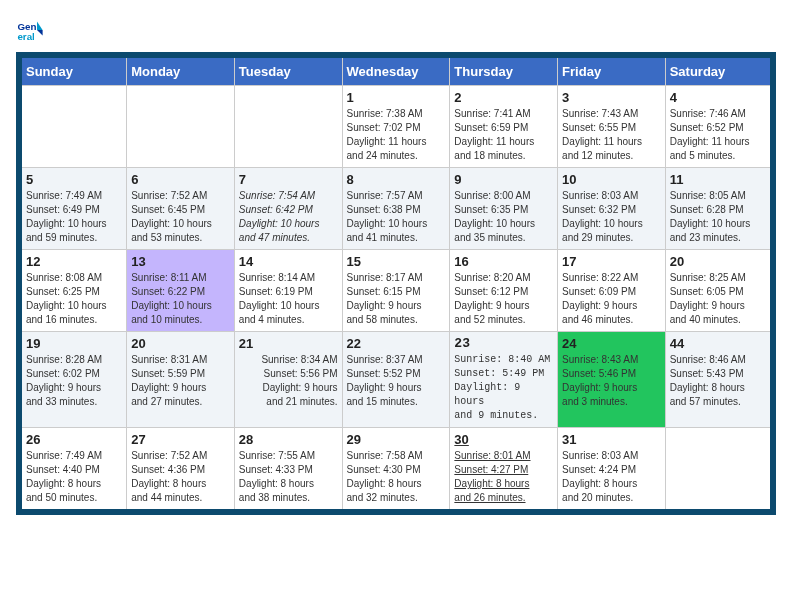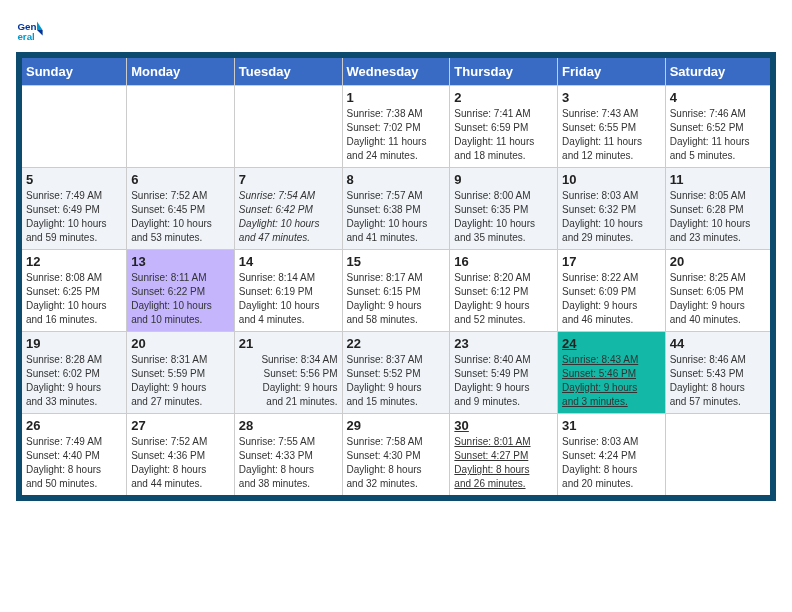--- a/index.html
+++ b/index.html
@@ -276,28 +276,28 @@
 Daylight: 9 hours
 and 21 minutes.</div>
         </td>
         <td style="background: rgb(240, 244, 248);">
           <span class="day-num">22</span>
           <div class="day-info" style="white-space: pre-line;">Sunrise: 8:37 AM
 Sunset: 5:52 PM
 Daylight: 9 hours
 and 15 minutes.</div>
         </td>
-        <td style="background: rgb(240, 244, 248);">
+        <td style="background: rgb(240, 244, 248); font-family: Liberation Mono, monospace;">
           <span class="day-num">23</span>
           <div class="day-info" style="white-space: pre-line;">Sunrise: 8:40 AM
 Sunset: 5:49 PM
 Daylight: 9 hours
 and 9 minutes.</div>
         </td>
-        <td style="background: #14b8a6; text-decoration: underline;">
+        <td style="background: #22c55e;">
           <span class="day-num">24</span>
           <div class="day-info" style="white-space: pre-line;">Sunrise: 8:43 AM
 Sunset: 5:46 PM
 Daylight: 9 hours
 and 3 minutes.</div>
         </td>
         <td style="background: rgb(240, 244, 248);">
           <span class="day-num">44</span>
           <div class="day-info" style="white-space: pre-line;">Sunrise: 8:46 AM
 Sunset: 5:43 PM

